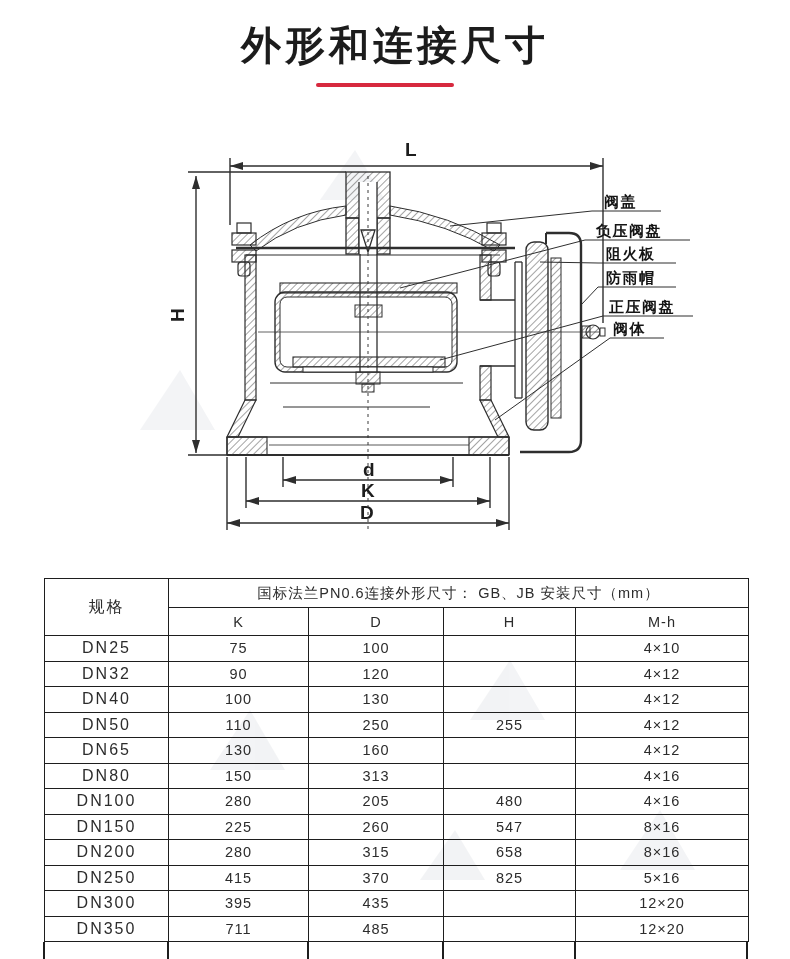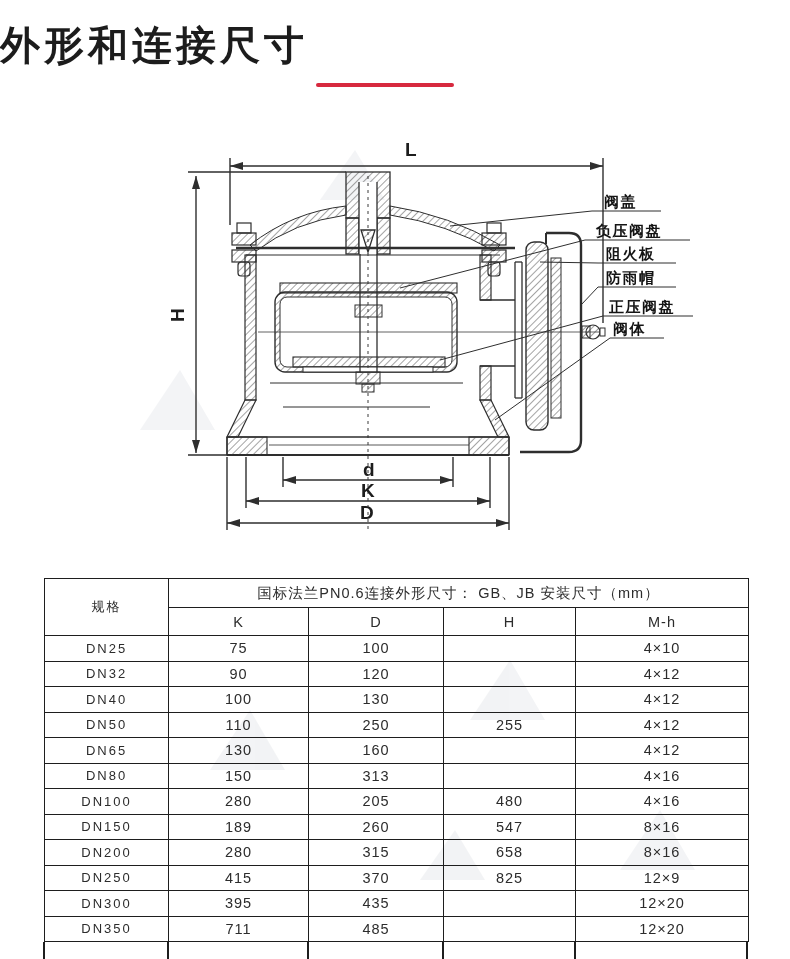--- a/index.html
+++ b/index.html
@@ -1,21 +1,21 @@
 <!DOCTYPE html>
 <html><head>
 <meta charset="utf-8">
 <style>
   html,body{margin:0;padding:0;}
   body{
     width:790px;height:959px;position:relative;background:#ffffff;
     font-family:"Liberation Sans", sans-serif;color:#222;overflow:hidden;
   }
   .page-title{
-    position:absolute;top:18px;left:0;width:790px;
+    position:absolute;top:18px;left:0;width:790px;text-align:center;
     font-size:40px;font-weight:bold;letter-spacing:4px;color:#1c1c1c;
   }
   .title-underline{
     position:absolute;top:83px;left:316px;width:138px;height:4px;
     border-radius:2px;
   }
   svg{position:absolute;top:0;left:0;}
   svg text{font-family:"Liberation Sans", sans-serif;}
   .dimtext{font-size:19px;font-weight:bold;fill:#1d1d1d;}
   .parttext{font-size:15px;font-weight:bold;fill:#141414;letter-spacing:1.5px;}
@@ -23,21 +23,21 @@
     position:absolute;left:44px;top:578px;width:704px;height:364px;
     border-collapse:collapse;table-layout:fixed;background:transparent;
   }
   .spec-table th,.spec-table td{
     border:1.6px solid #1e1e1e;text-align:center;vertical-align:middle;
     font-weight:normal;font-size:14.5px;color:#2c2c2c;padding:0;
     letter-spacing:1px;background:transparent;
   }
   .spec-table .grp{font-size:15px;letter-spacing:1px;height:29px;}
   .spec-table .sub{height:28px;font-size:15px;}
-  .spec-table .speccol{font-size:13px;letter-spacing:2px;}
+  .spec-table .speccol{font-size:16px;letter-spacing:2px;}
   .spec-table tbody tr{height:25.5px;}
   .tbl-cont{
     position:absolute;top:942px;height:17px;width:2px;background:#1e1e1e;
   }
 </style>
 </head>
 <body>
 
 <div class="page-title">外形和连接尺寸</div>
 <div class="title-underline" style="background:#d7293e;"></div>
@@ -264,38 +264,38 @@
       </tr>
       <tr>
         <td class="speccol">DN100</td>
         <td>280</td>
         <td>205</td>
         <td>480</td>
         <td>4×16</td>
       </tr>
       <tr>
         <td class="speccol">DN150</td>
-        <td>189</td>
+        <td>225</td>
         <td>260</td>
         <td>547</td>
         <td>8×16</td>
       </tr>
       <tr>
         <td class="speccol">DN200</td>
         <td>280</td>
         <td>315</td>
         <td>658</td>
         <td>8×16</td>
       </tr>
       <tr>
         <td class="speccol">DN250</td>
         <td>415</td>
         <td>370</td>
         <td>825</td>
-        <td>12×9</td>
+        <td>5×16</td>
       </tr>
       <tr>
         <td class="speccol">DN300</td>
         <td>395</td>
         <td>435</td>
         <td></td>
         <td>12×20</td>
       </tr>
       <tr>
         <td class="speccol">DN350</td>

